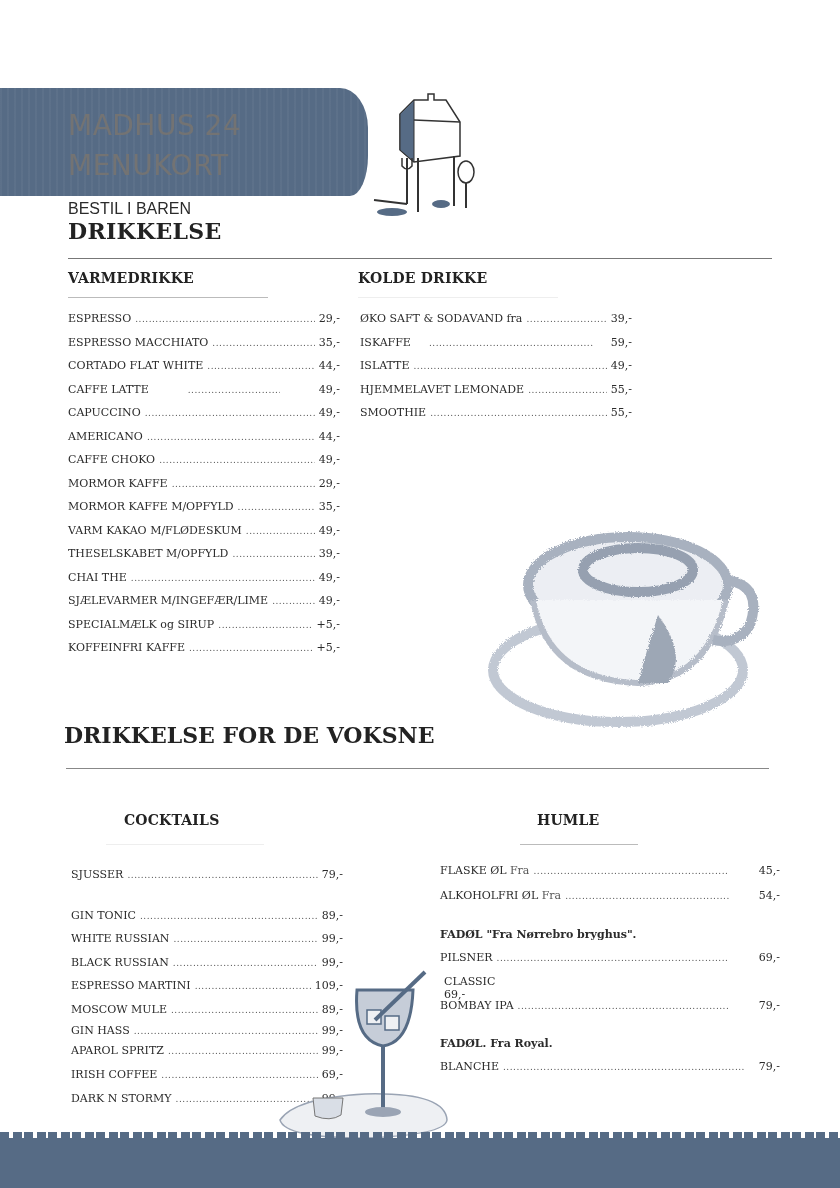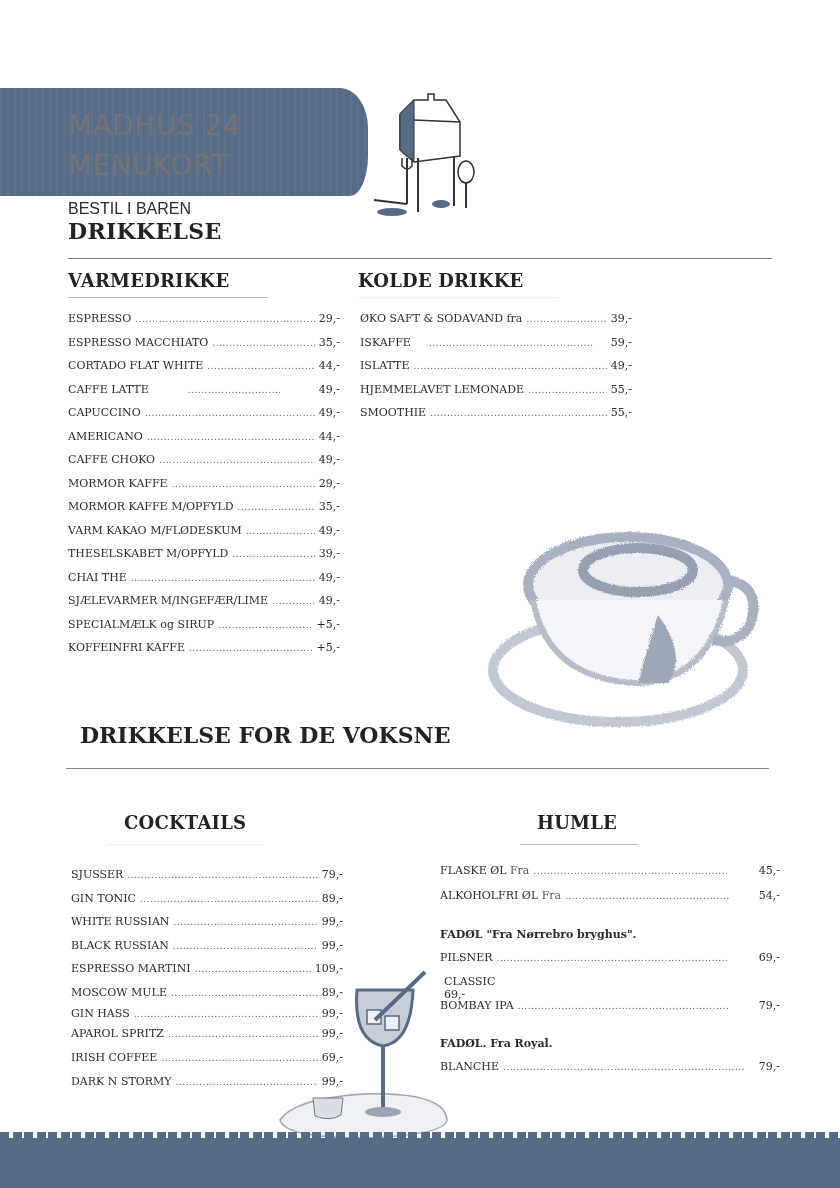--- a/index.html
+++ b/index.html
@@ -12,32 +12,32 @@
             background:repeating-linear-gradient(90deg, rgba(255,255,255,0.04) 0 2px, transparent 2px 7px); border-radius:inherit; }
   .title { position:absolute; left:68px; top:106px; color:#737373; font-family:"DejaVu Sans", sans-serif;
            font-weight:300; font-size:28px; line-height:40px; letter-spacing:0.5px; z-index:2; }
   .title div { font-weight:normal; }
   .subtitle { position:absolute; left:68px; top:200px; font-family:"Liberation Sans", sans-serif; font-size:16px; color:#2b2b2b; }
   .h-main { position:absolute; left:68px; top:218px; font-family:"DejaVu Serif", serif; font-weight:bold; font-size:22px; color:#222; letter-spacing:0.3px; }
   .rule { position:absolute; height:1px; background:#777; }
 
   .mascot { position:absolute; left:366px; top:86px; width:120px; height:140px; }
 
-  .sec-h { position:absolute; font-family:"DejaVu Serif", serif; font-weight:bold; font-size:18px; color:#222; letter-spacing:0.2px; }
+  .sec-h { position:absolute; font-family:"DejaVu Serif", serif; font-weight:bold; font-size:14px; color:#222; letter-spacing:0.2px; }
   .sec-line { position:absolute; height:1px; background:#c8c8c8; }
 
   .list { position:absolute; font-family:"DejaVu Serif", serif; font-size:11px; color:#2b2b2b; }
   .row { display:flex; align-items:baseline; white-space:nowrap; }
   .row .name { flex:0 0 auto; }
   .row .name .light { font-weight:normal; color:#555; }
   .row .dots { flex:1 1 auto; overflow:hidden; margin:0 4px; color:#555; font-size:9px; letter-spacing:0.5px; }
   .row .dots::before { content:"................................................................................................................................................................"; }
   .row .price { flex:0 0 auto; text-align:right; }
 
-  .big-h { position:absolute; left:80px; top:722px; font-family:"DejaVu Serif", serif; font-weight:bold; font-size:22px; color:#222; }
+  .big-h { position:absolute; left:64px; top:722px; font-family:"DejaVu Serif", serif; font-weight:bold; font-size:22px; color:#222; }
 
   .sub-h { font-weight:bold; font-size:11px; margin-top:14px; margin-bottom:10px; }
 
   .cup { position:absolute; left:488px; top:505px; width:300px; height:225px; }
   .glass { position:absolute; left:275px; top:970px; width:180px; height:170px; }
   .footer-band { position:absolute; left:0; top:1138px; width:840px; height:50px; background:#566b85; }
   .footer-band::before { content:""; position:absolute; left:0; top:-6px; right:0; height:10px;
      background:repeating-linear-gradient(90deg, #566b85 0 9px, transparent 9px 13px, #566b85 13px 22px, transparent 22px 24px); }
 </style>
 </head>
@@ -203,21 +203,21 @@
 
 <div class="sec-h" style="left:537px; top:812px;">HUMLE</div>
 <div class="sec-line" style="left:520px; top:844px; width:118px; background:#bbb;"></div>
 
 <div class="list" style="left:71px; top:868px; width:272px;">
   <div class="row" style="height:23.5px;">
       <span class="name">SJUSSER</span>
       <span class="dots"></span>
       <span class="price">79,-</span>
     </div>
-  <div class="row" style="height:23.5px;">
+  <div class="row" style="height:23.5px;margin-top:17px;">
       <span class="name">GIN TONIC</span>
       <span class="dots"></span>
       <span class="price">89,-</span>
     </div>
   <div class="row" style="height:23.5px;">
       <span class="name">WHITE RUSSIAN</span>
       <span class="dots"></span>
       <span class="price">99,-</span>
     </div>
   <div class="row" style="height:23.5px;">

